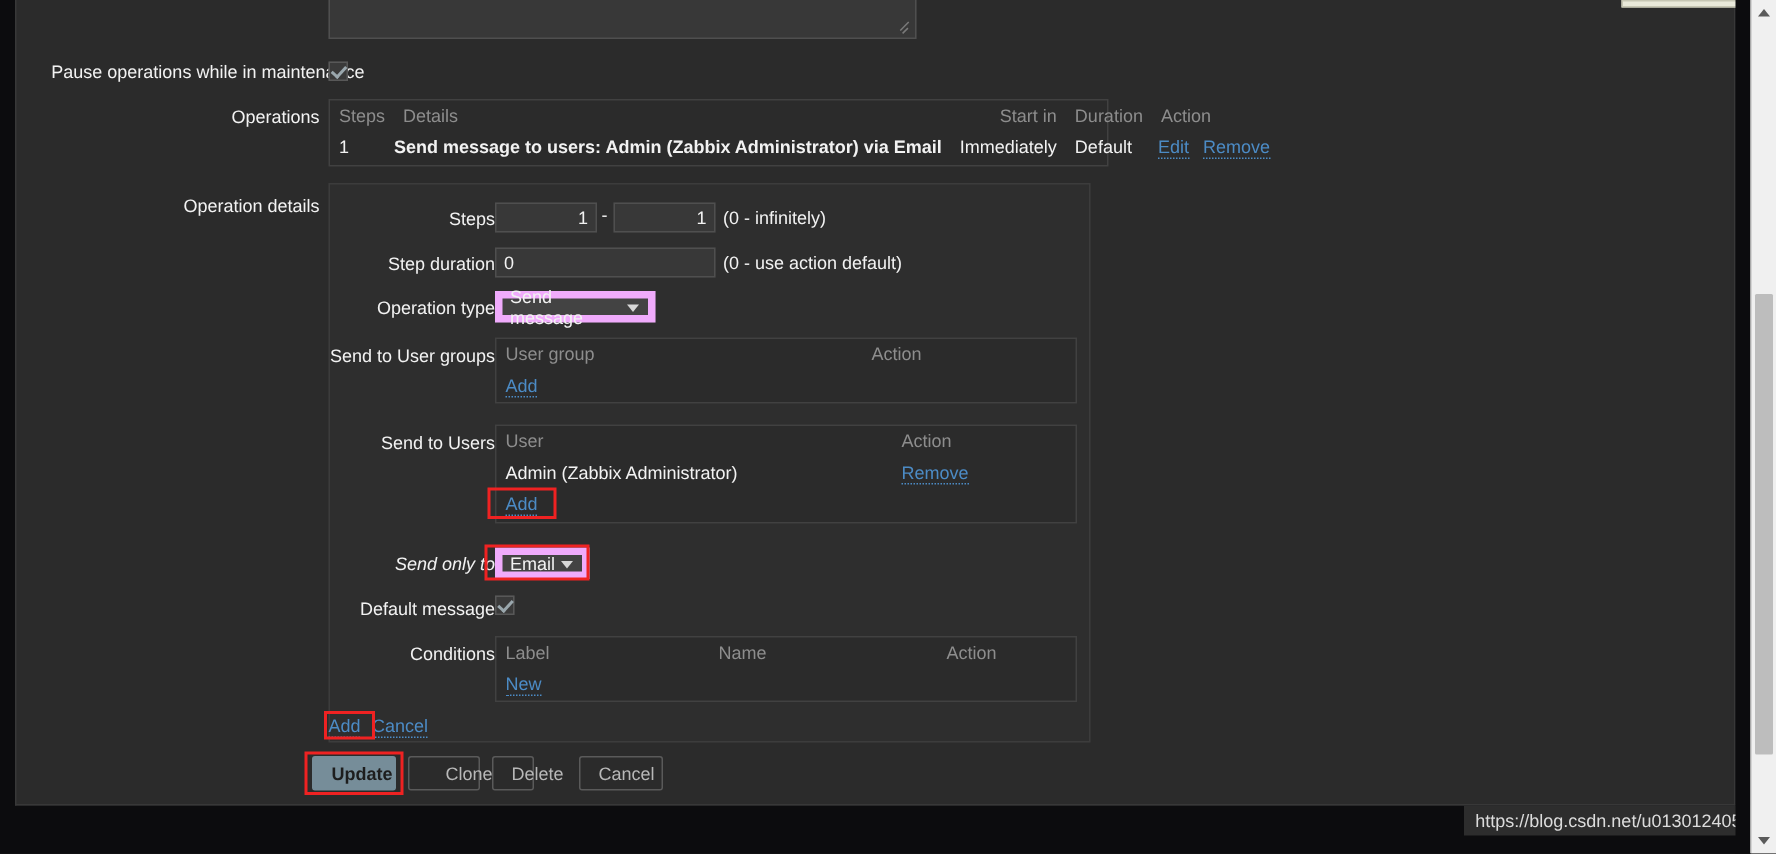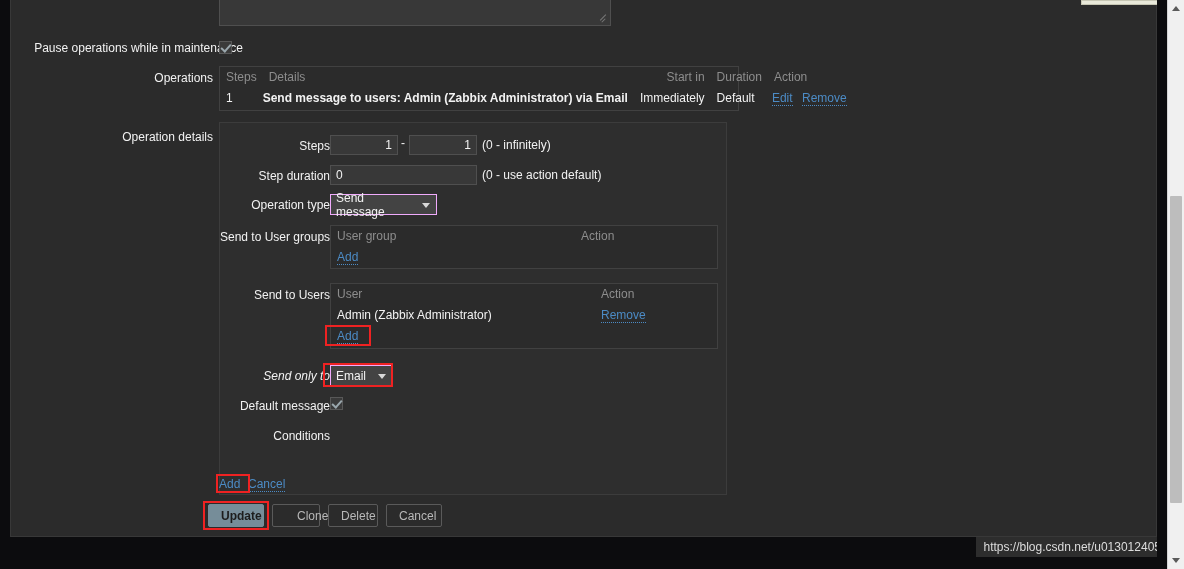--- a/index.html
+++ b/index.html
@@ -193,21 +193,21 @@
     height: 20px;
     box-sizing: border-box;
     padding: 0 5px;
     outline: none;
   }
   .txt.num { text-align: right; }
 
   
   .sel {
     background: #434343;
-    border: 1px solid #f0abfc;
+    border: 5px solid #f0abfc;
     color: #f2f2f2;
     font-family: "Liberation Sans", sans-serif;
     font-size: 12px;
     height: 21px;
     box-sizing: border-box;
     padding: 0 20px 0 5px;
     position: relative;
     display: inline-flex;
     align-items: center;
     cursor: pointer;
@@ -411,28 +411,46 @@
       </div>
 
       <div style="position:absolute; left:0; top:275px; width:110px; text-align:right;">
         <span class="f-label">Default message</span>
       </div>
       <div class="cbx checked" style="position:absolute; left:110px; top:274px;"></div>
 
       <div style="position:absolute; left:0; top:305px; width:110px; text-align:right;">
         <span class="f-label">Conditions</span>
       </div>
+      <div class="tbl-box" style="position:absolute; left:110px; top:301px; width:388px; height:44px;">
+        <table class="zbx">
+          <thead>
+            <tr>
+              <th style="width:130px;">Label</th>
+              <th style="width:140px;">Name</th>
+              <th>Action</th>
+            </tr>
+          </thead>
+          <tbody>
+            <tr>
+              <td colspan="3">
+                <a class="tlink">New</a>
+              </td>
+            </tr>
+          </tbody>
+        </table>
+      </div>
     </div>
 
     <a class="tlink" style="position:absolute; left:208px; top:477px;">Add</a>
     <a class="tlink" style="position:absolute; left:237px; top:477px;">Cancel</a>
 
     <button class="btn primary" style="position:absolute; left:197px; top:504px; width:56px;">Update</button>
     <button class="btn" style="position:absolute; left:261px; top:504px; width:48px;padding-left:24px;">Clone</button>
-    <button class="btn" style="position:absolute; left:317px; top:504px; width:50px;">Delete</button>
+    <button class="btn" style="position:absolute; left:317px; top:504px; width:28px;">Delete</button>
     <button class="btn" style="position:absolute; left:375px; top:504px; width:56px;">Cancel</button>
 
     <div class="redbox" style="left:314px; top:325px; width:46px; height:21px;"></div>
     <div class="redbox" style="left:312px; top:363px; width:70px; height:24px;"></div>
     <div class="redbox" style="left:205px; top:474px; width:34px; height:19px;"></div>
     <div class="redbox" style="left:192px; top:501px; width:66px; height:29px;"></div>
 
   </div>
 
   <div id="statusbar">https://blog.csdn.net/u013012405</div>

